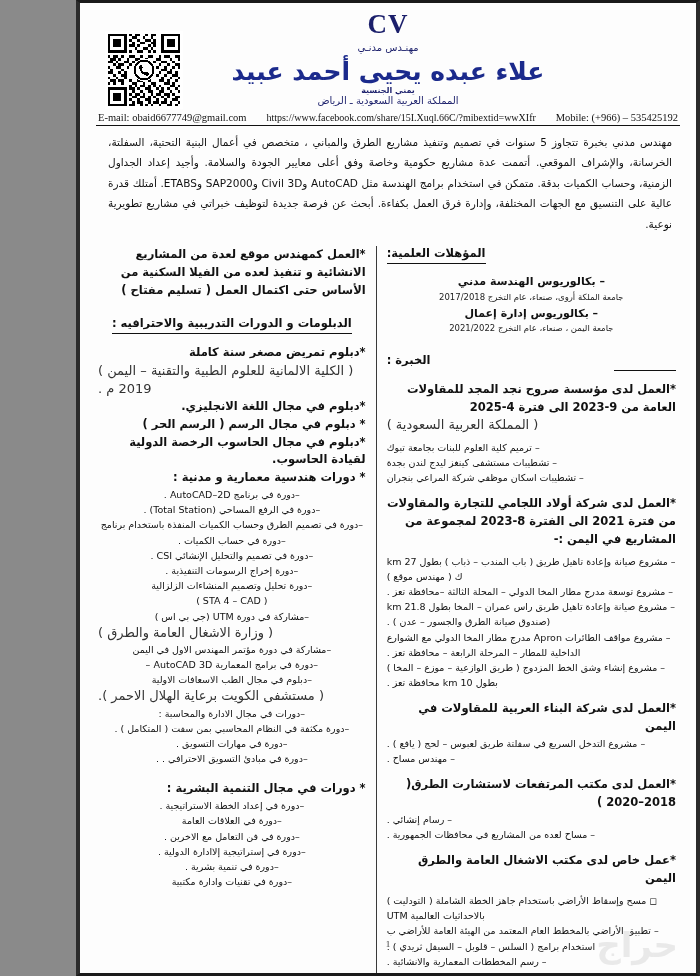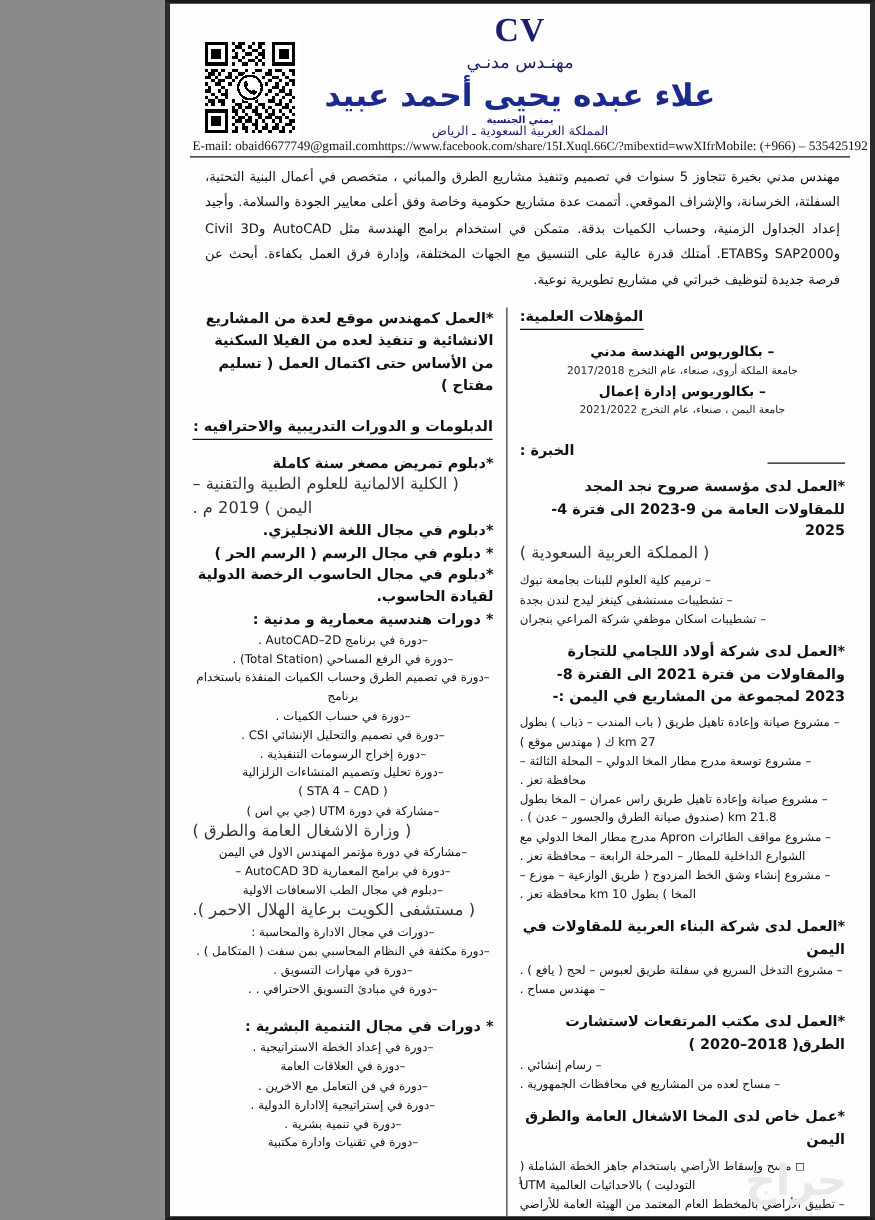--- a/index.html
+++ b/index.html
@@ -1,39 +1,39 @@
 <!DOCTYPE html>
 <html lang="ar" dir="rtl"><head>
 <meta charset="utf-8">
 <title>CV</title>
 <style>
   html,body{margin:0;padding:0;background:#8a8a8a;}
   body{font-family:"Liberation Serif","DejaVu Serif",serif;}
   .page{
-    position:relative;width:568px;height:976px;background:#fdfdfd;
+    position:relative;width:624px;height:976px;background:#fdfdfd;
     overflow:hidden;box-sizing:border-box;
     border-top:3px solid #1a1a1a;border-bottom:3px solid #1a1a1a;
     border-left:4px solid #2b2b2b;border-right:4px solid #2b2b2b;
   }
   .inner{position:absolute;inset:0;padding:6px 14px 0 14px;box-sizing:border-box;}
 
   
   .header{position:relative;height:100px;}
   .qr{
     position:absolute;left:11px;top:22px;width:78px;height:78px;
     background:#fff;
   }
   .qr svg{display:block;}
   .head-center{text-align:center;padding-top:2px;}
   .cv-title{
     font-size:27px;font-weight:bold;color:#1b1f6b;letter-spacing:1px;
     line-height:1.0;font-family:"Liberation Serif",serif;
   }
   .job-title{
-    font-size:14px;color:#1b1f6b;letter-spacing:2px;margin-top:4px;
+    font-size:10px;color:#1b1f6b;letter-spacing:2px;margin-top:4px;
     font-family:"DejaVu Sans","Liberation Sans",sans-serif;
   }
   .full-name{
     font-size:25px;font-weight:bold;color:#1b2a8c;letter-spacing:3px;
     margin-top:6px;line-height:1.05;
     font-family:"DejaVu Sans","Liberation Sans",sans-serif;
   }
   .nationality{
     font-size:8px;color:#1b1f6b;margin-top:1px;font-weight:bold;
     font-family:"DejaVu Sans","Liberation Sans",sans-serif;
@@ -365,21 +365,21 @@
         <div class="item item-right">– مهندس مساح .</div>
       </div>
 
       <div class="blk">
         <div class="bold-line">*العمل لدى مكتب المرتفعات لاستشارت الطرق( 2018–2020 )</div>
         <div class="item item-right">– رسام إنشائي .</div>
         <div class="item item-right">– مساح لعده من المشاريع في محافظات الجمهورية .</div>
       </div>
 
       <div class="blk">
-        <div class="bold-line">*عمل خاص لدى المخا الاشغال العامة والطرق اليمن</div>
+        <div class="bold-line">*عمل خاص لدى مكتب الاشغال العامة والطرق اليمن</div>
         <div class="gap-s"></div>
         <div class="item item-right">◻ مسح وإسقاط الأراضي باستخدام جاهز الخطة الشاملة ( التودليت ) بالاحداثيات العالمية UTM</div>
         <div class="item item-right">– تطبيق الأراضي بالمخطط العام المعتمد من الهيئة العامة للأراضي ب استخدام برامج ( السلس – قلوبل – السيفل ثريدي ) .</div>
         <div class="item item-right">– رسم المخططات المعمارية والانشائية .</div>
       </div>
     </div>
 
     <div class="col-left">
 
       <div class="bold-line">*العمل كمهندس موقع لعدة من المشاريع الانشائية و تنفيذ لعده من الفيلا السكنية من الأساس حتى اكتمال العمل ( تسليم مفتاح )</div>

